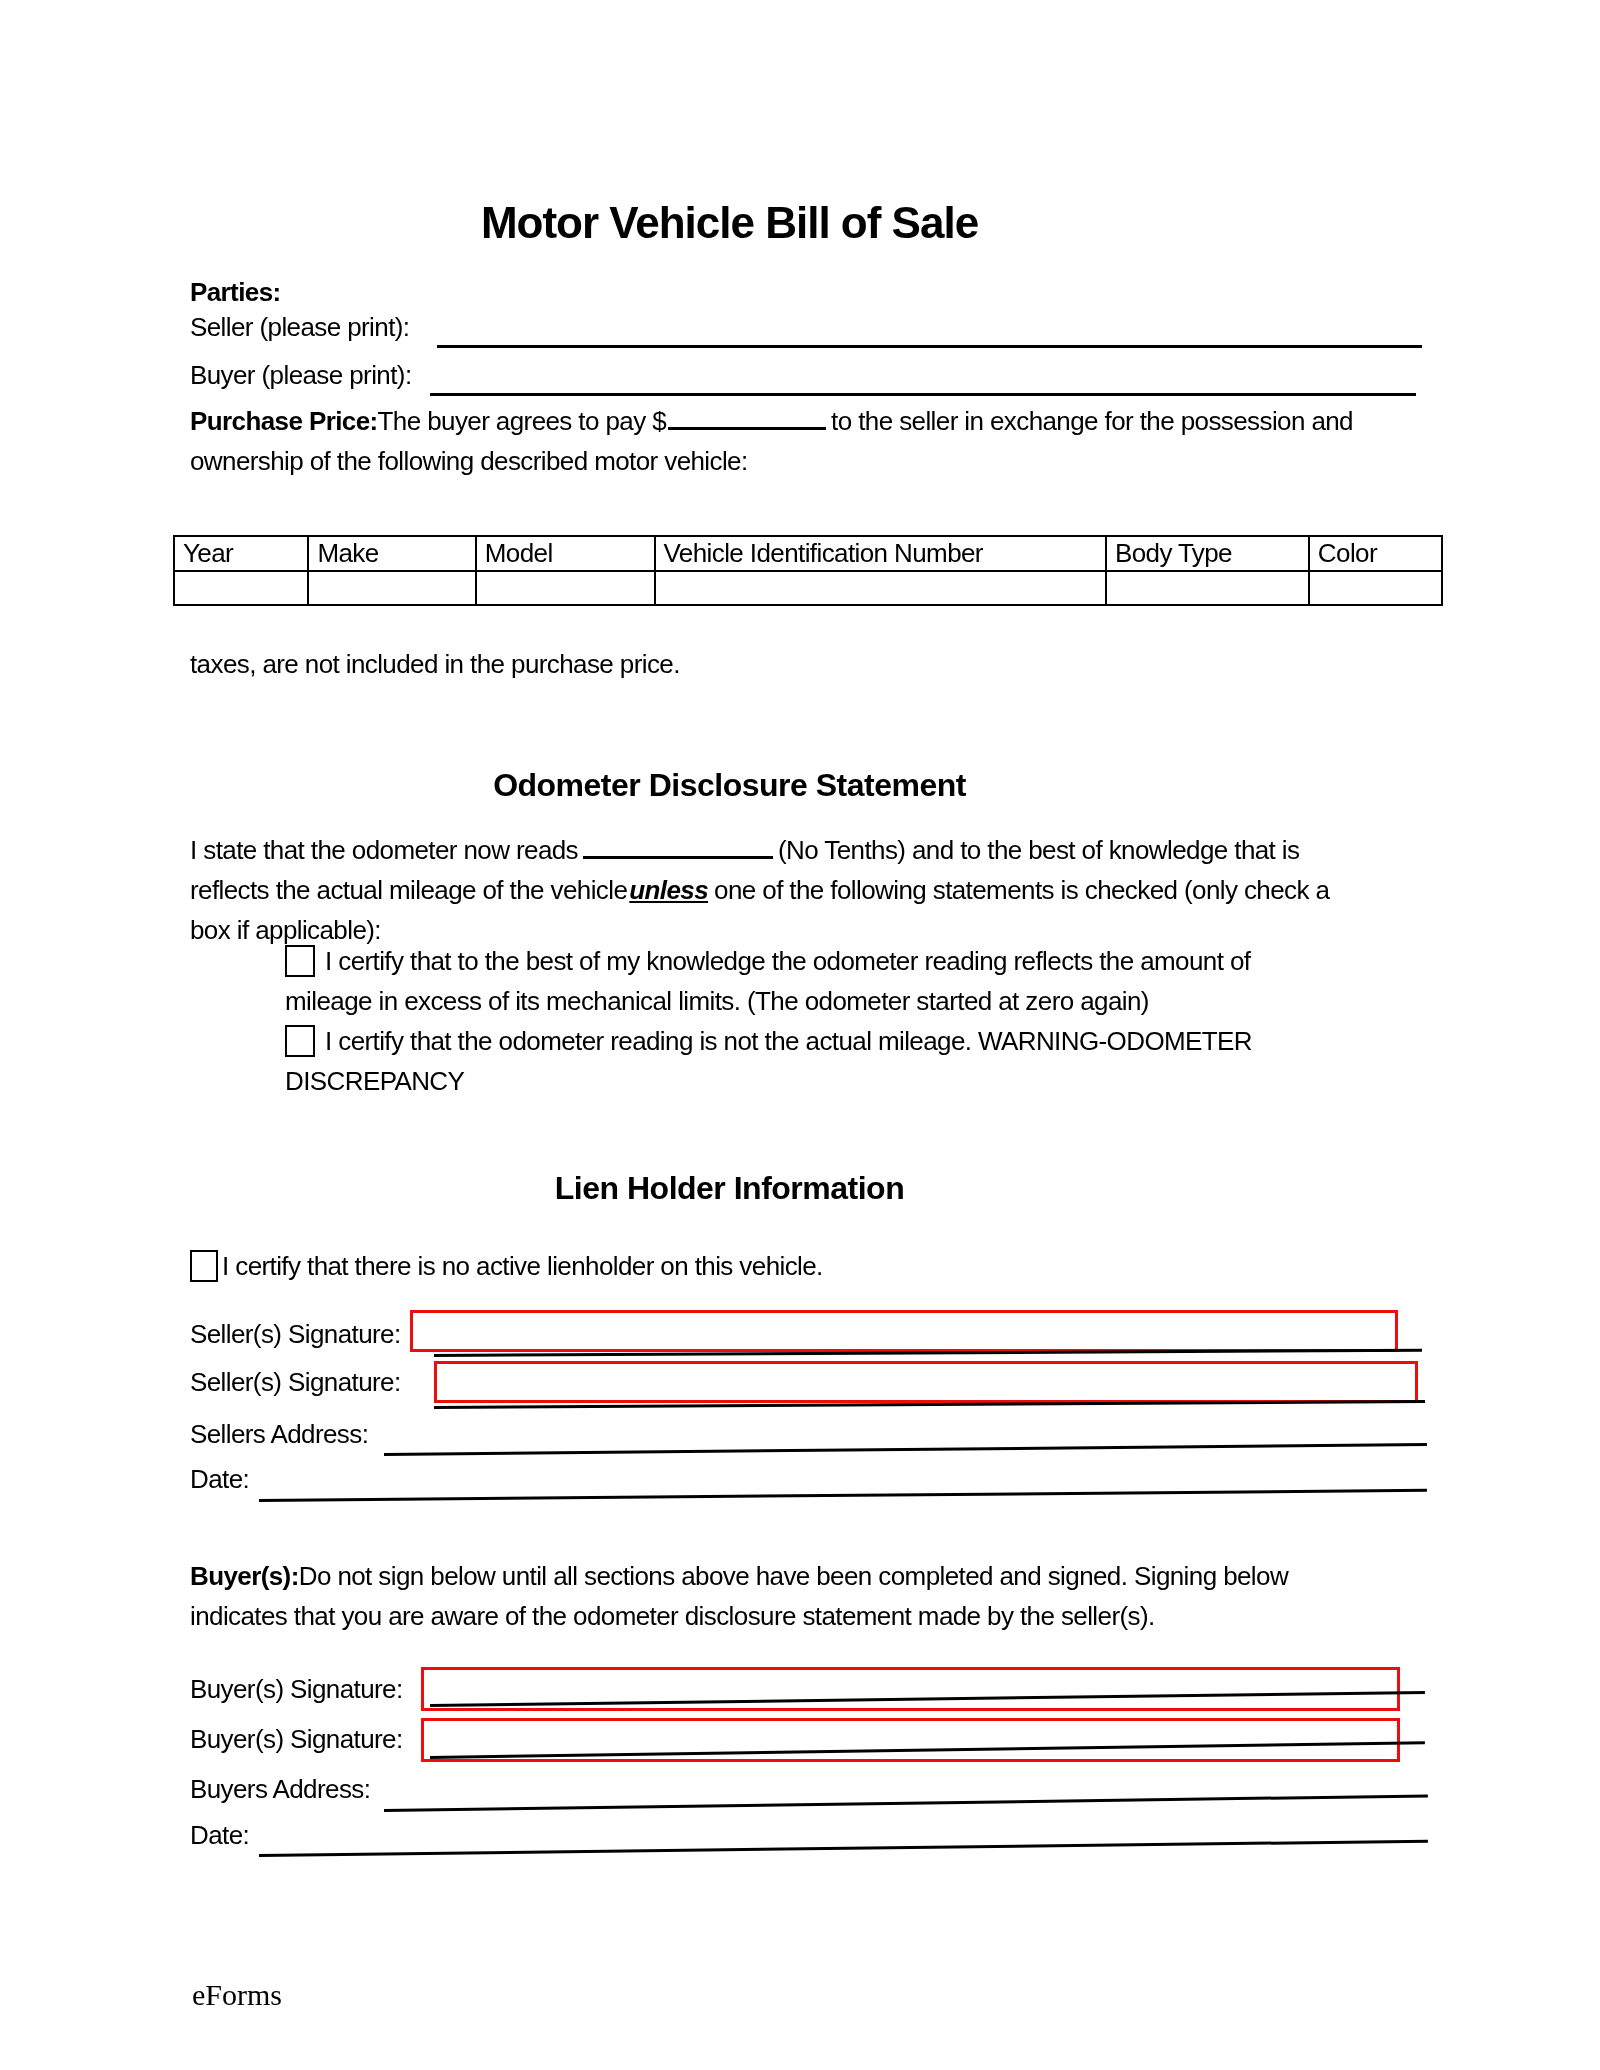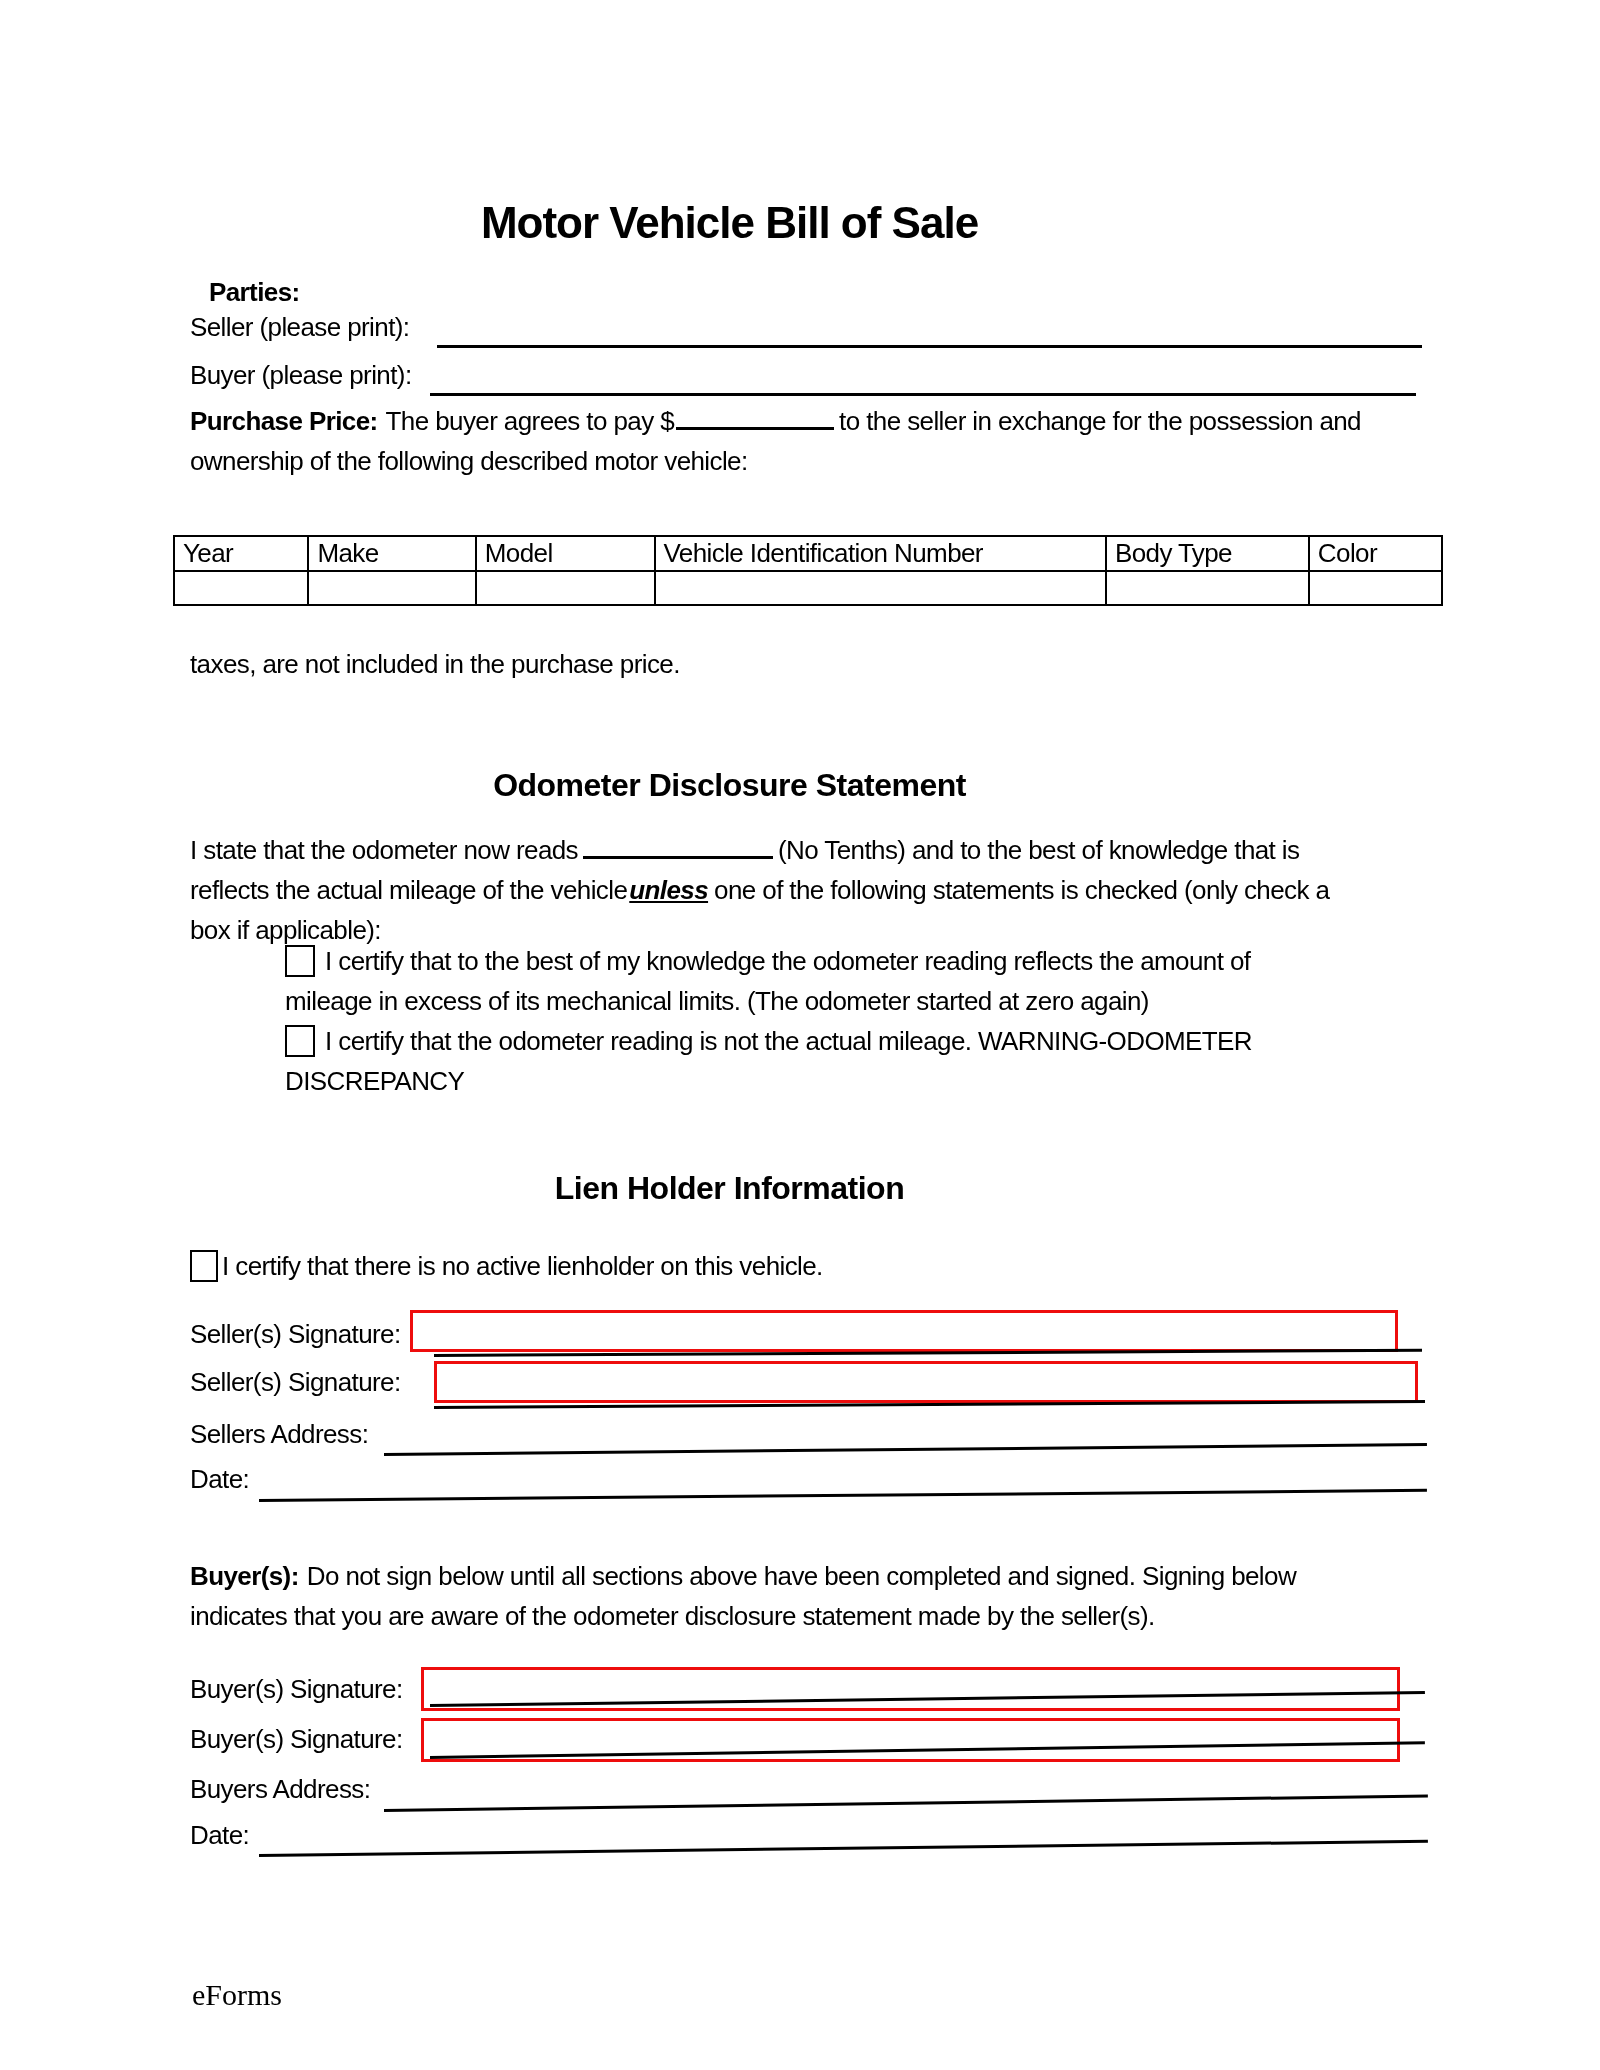--- a/index.html
+++ b/index.html
@@ -5,22 +5,22 @@
   html,body{margin:0;padding:0;background:#ffffff;}
   #page{
     position:relative;width:1459px;height:2070px;background:#ffffff;
     font-family:"Liberation Sans","DejaVu Sans",sans-serif;color:#000;
     overflow:hidden;
   }
   .row{
     position:absolute;font-size:26px;line-height:40px;letter-spacing:-0.6px;
     white-space:nowrap;
   }
-  .b{font-weight:bold;margin-left:19px;}
-  .lbl{font-weight:bold;margin-right:8px;}
+  .b{font-weight:bold;}
+  .lbl{font-weight:bold;}
   .title{
     position:absolute;left:0;right:0;text-align:center;
     font-size:44px;font-weight:bold;letter-spacing:-1px;line-height:50px;
   }
   .heading{
     position:absolute;left:0;right:0;text-align:center;
     font-size:32px;font-weight:bold;letter-spacing:-0.5px;line-height:40px;
   }
   .blank{
     display:inline-block;height:6px;border-bottom:3px solid #000;

